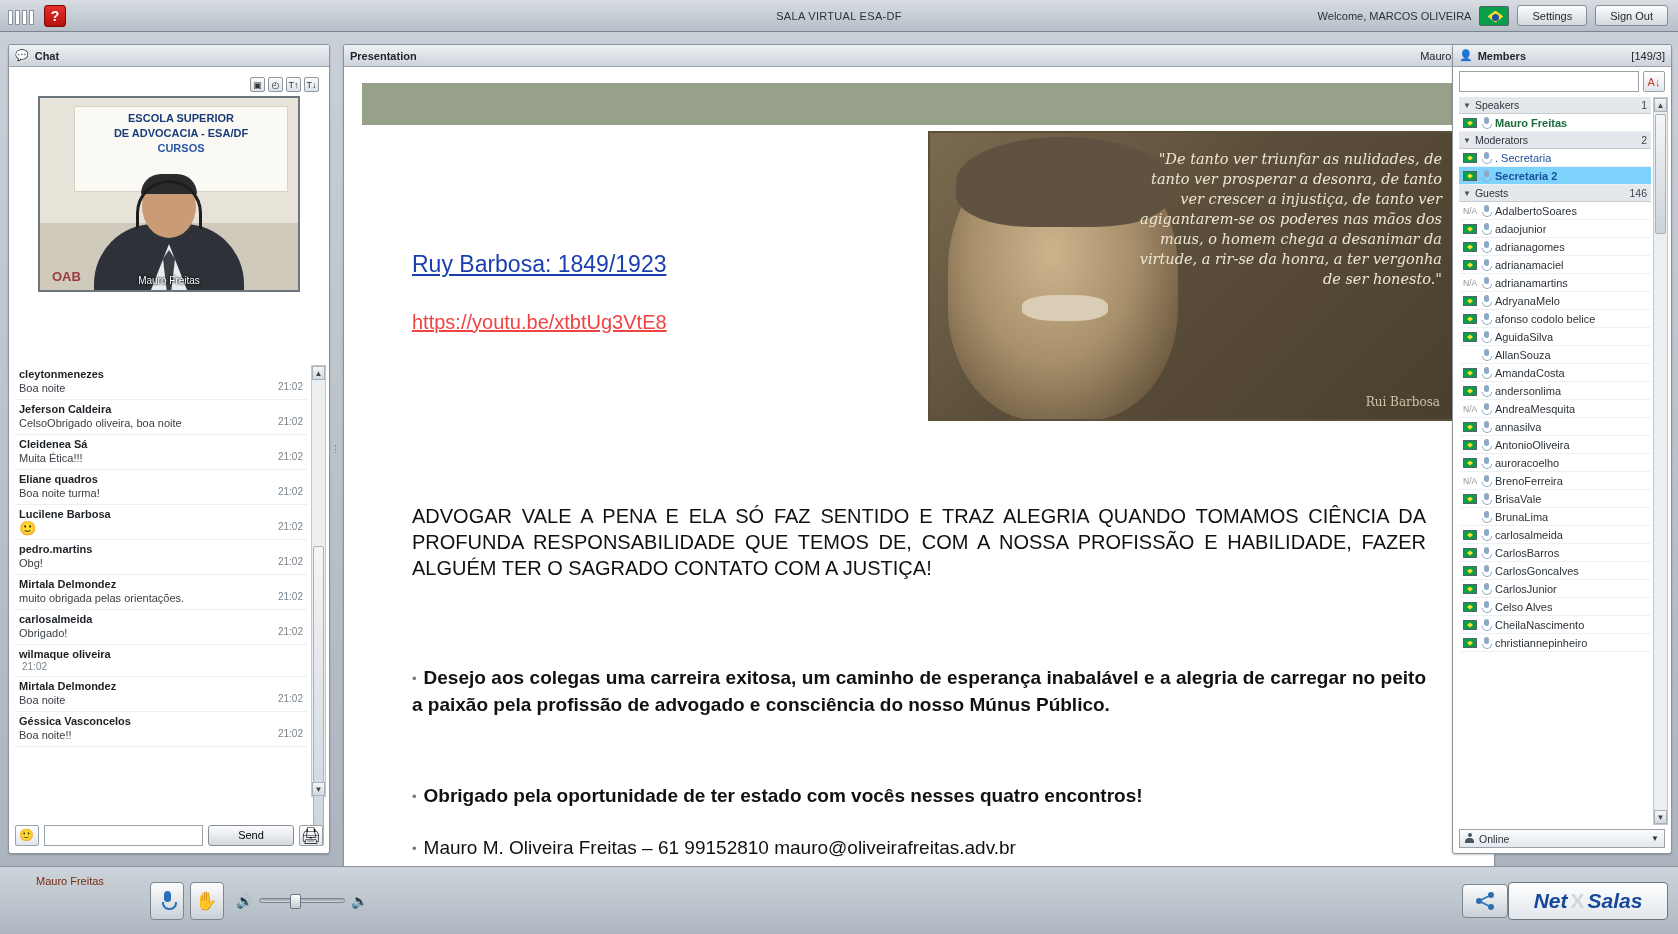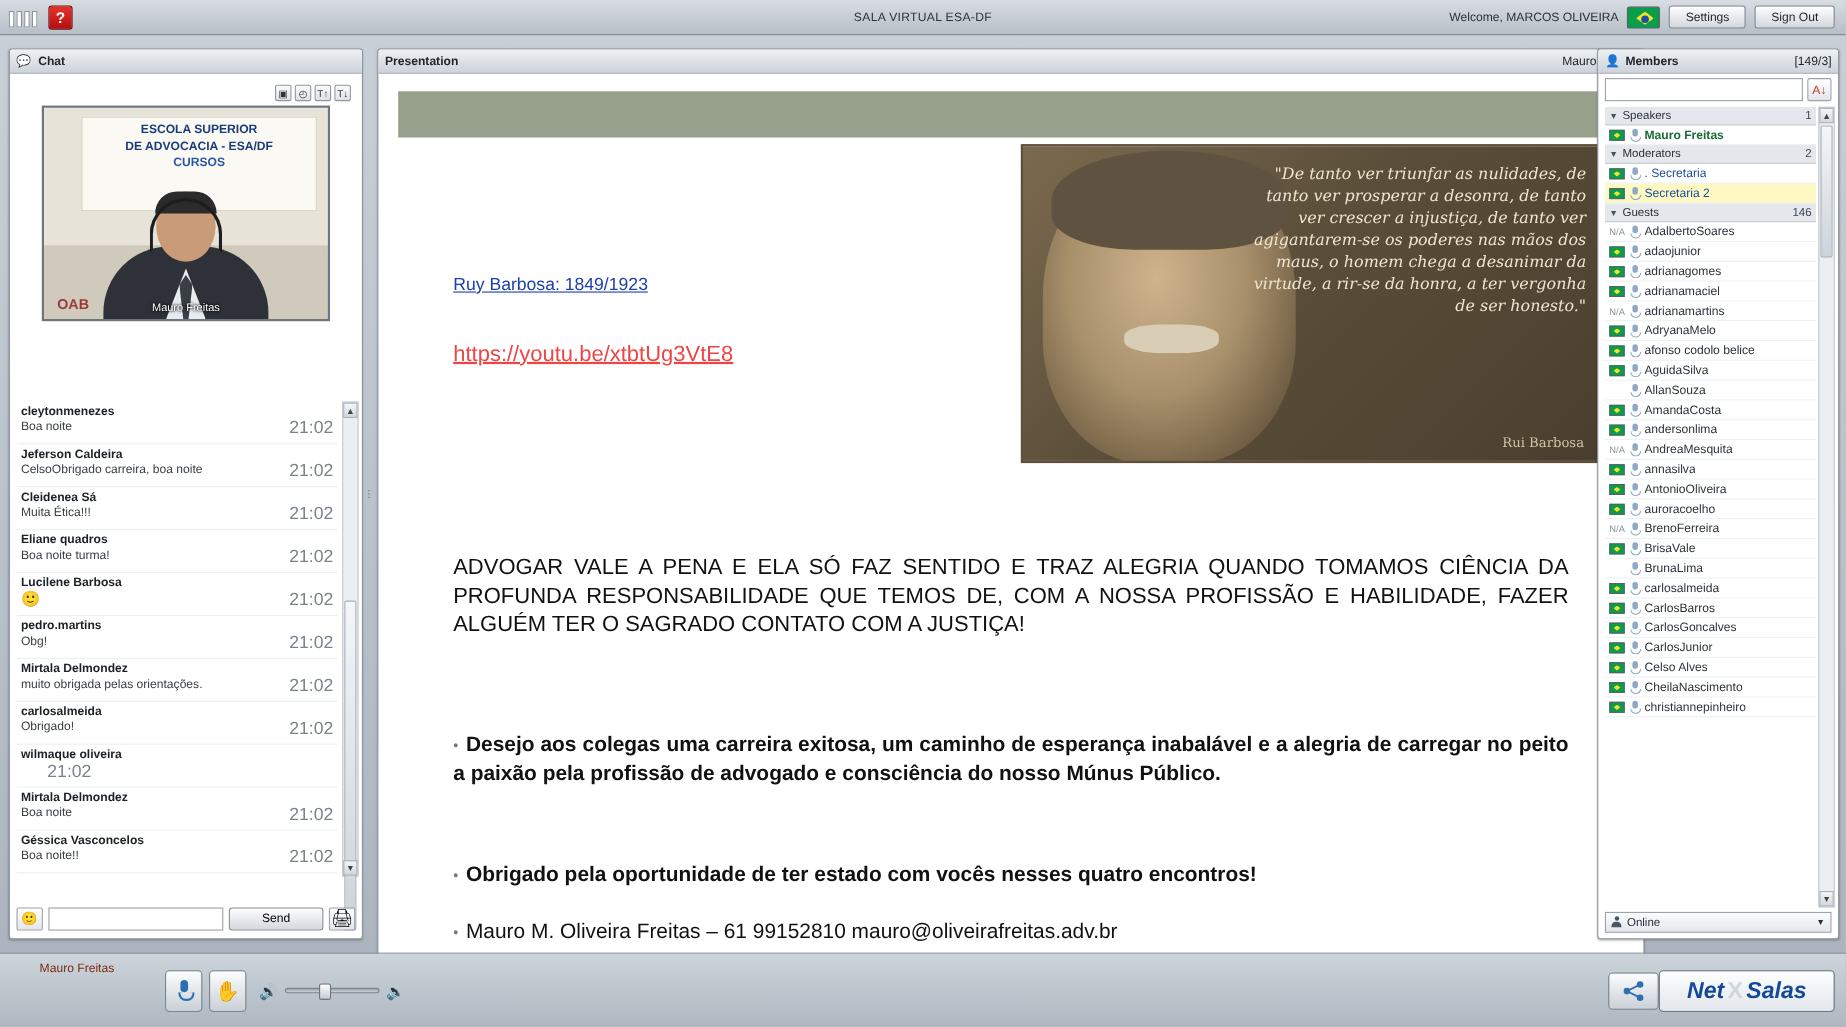--- a/index.html
+++ b/index.html
@@ -152,21 +152,21 @@
   }
 
   .chat-log {
     position: absolute; left: 6px; right: 22px; top: 320px; bottom: 56px;
     overflow: hidden; font-size: 11px;
   }
   .chat-msg { border-bottom: 1px solid #eceff1; }
   .chat-user { color: #1c2126; font-weight: bold; padding: 3px 4px 1px 4px; }
   .chat-row { display: flex; align-items: flex-start; padding: 0 4px 4px 4px; }
   .chat-text { color: #3a4046; flex: 1; line-height: 14px; }
-  .chat-time { color: #7a838c; font-size: 16px; margin-left: 24px; white-space: nowrap; }
+  .chat-time { color: #7a838c; font-size: 10px; margin-left: 3px; white-space: nowrap; }
   .emoji { font-size: 14px; line-height: 14px; }
 
   .chat-scroll {
     position: absolute; right: 3px; top: 320px; bottom: 56px; width: 15px;
     background: #eceff1; border: 1px solid #c2c8ce;
   }
   .chat-scroll .thumb {
     position: absolute; left: 1px; right: 1px; top: 180px; height: 300px;
     background: linear-gradient(#f4f6f8, #ccd3da); border: 1px solid #a9b1b9; border-radius: 2px;
   }
@@ -212,21 +212,21 @@
   .slide-area {
     position: absolute; left: 10px; right: 10px; top: 28px; bottom: 8px;
     background: #fff; overflow: hidden;
   }
   .slide-topbar {
     position: absolute; left: 8px; right: 8px; top: 10px; height: 42px;
     background: #97a08a;
   }
   .slide-link {
     position: absolute; left: 58px; top: 178px;
-    color: #1b3fae; text-decoration: underline; font-size: 16px;
+    color: #1b3fae; text-decoration: underline; font-size: 23px;
   }
   .slide-link2 {
     position: absolute; left: 58px; top: 238px;
     color: #ef4444; text-decoration: underline; font-size: 20px;
   }
   .bullet-line {
     position: absolute; font-size: 19px; color: #111;
   }
   .bullet-dot { color: #777; margin-right: 7px; font-size: 13px; vertical-align: middle; }
   .portrait {
@@ -307,21 +307,21 @@
     background: #e4e8ec; border-bottom: 1px solid #c6ccd2;
     display: flex; align-items: center; padding: 2px 4px;
     font-size: 10.5px; color: #2b3239;
   }
   .group-head .cnt { margin-left: auto; color: #3d454d; }
   .caret { font-size: 8px; margin-right: 4px; color: #49525b; }
   .member-row {
     display: flex; align-items: center; gap: 4px; padding: 2.5px 4px;
     border-bottom: 1px solid #eef1f3;
   }
-  .member-row.sel { background: #fef9c3; }
+  .member-row.sel { background: #7dd3fc; font-weight: bold; }
   .m-flag {
     width: 14px; height: 10px; background: #089e4a; border: 1px solid #5a6068;
     position: relative; flex: 0 0 auto;
   }
   .m-flag:after {
     content: ""; position: absolute; left: 3px; top: 2px; width: 6px; height: 5px;
     background: #f7e02b; clip-path: polygon(50% 0, 100% 50%, 50% 100%, 0 50%);
   }
   .m-na { width: 14px; font-size: 8.5px; color: #8b939b; flex: 0 0 auto; text-align: center; }
   .m-mic {
@@ -490,21 +490,21 @@
         <div class="chat-msg">
           <div class="chat-user">cleytonmenezes</div>
           <div class="chat-row">
             <div class="chat-text">Boa noite</div>
             <div class="chat-time">21:02</div>
           </div>
         </div>
         <div class="chat-msg">
           <div class="chat-user">Jeferson Caldeira</div>
           <div class="chat-row">
-            <div class="chat-text">CelsoObrigado carreira, boa noite</div>
+            <div class="chat-text">CelsoObrigado oliveira, boa noite</div>
             <div class="chat-time">21:02</div>
           </div>
         </div>
         <div class="chat-msg">
           <div class="chat-user">Cleidenea Sá</div>
           <div class="chat-row">
             <div class="chat-text">Muita Ética!!!</div>
             <div class="chat-time">21:02</div>
           </div>
         </div>

